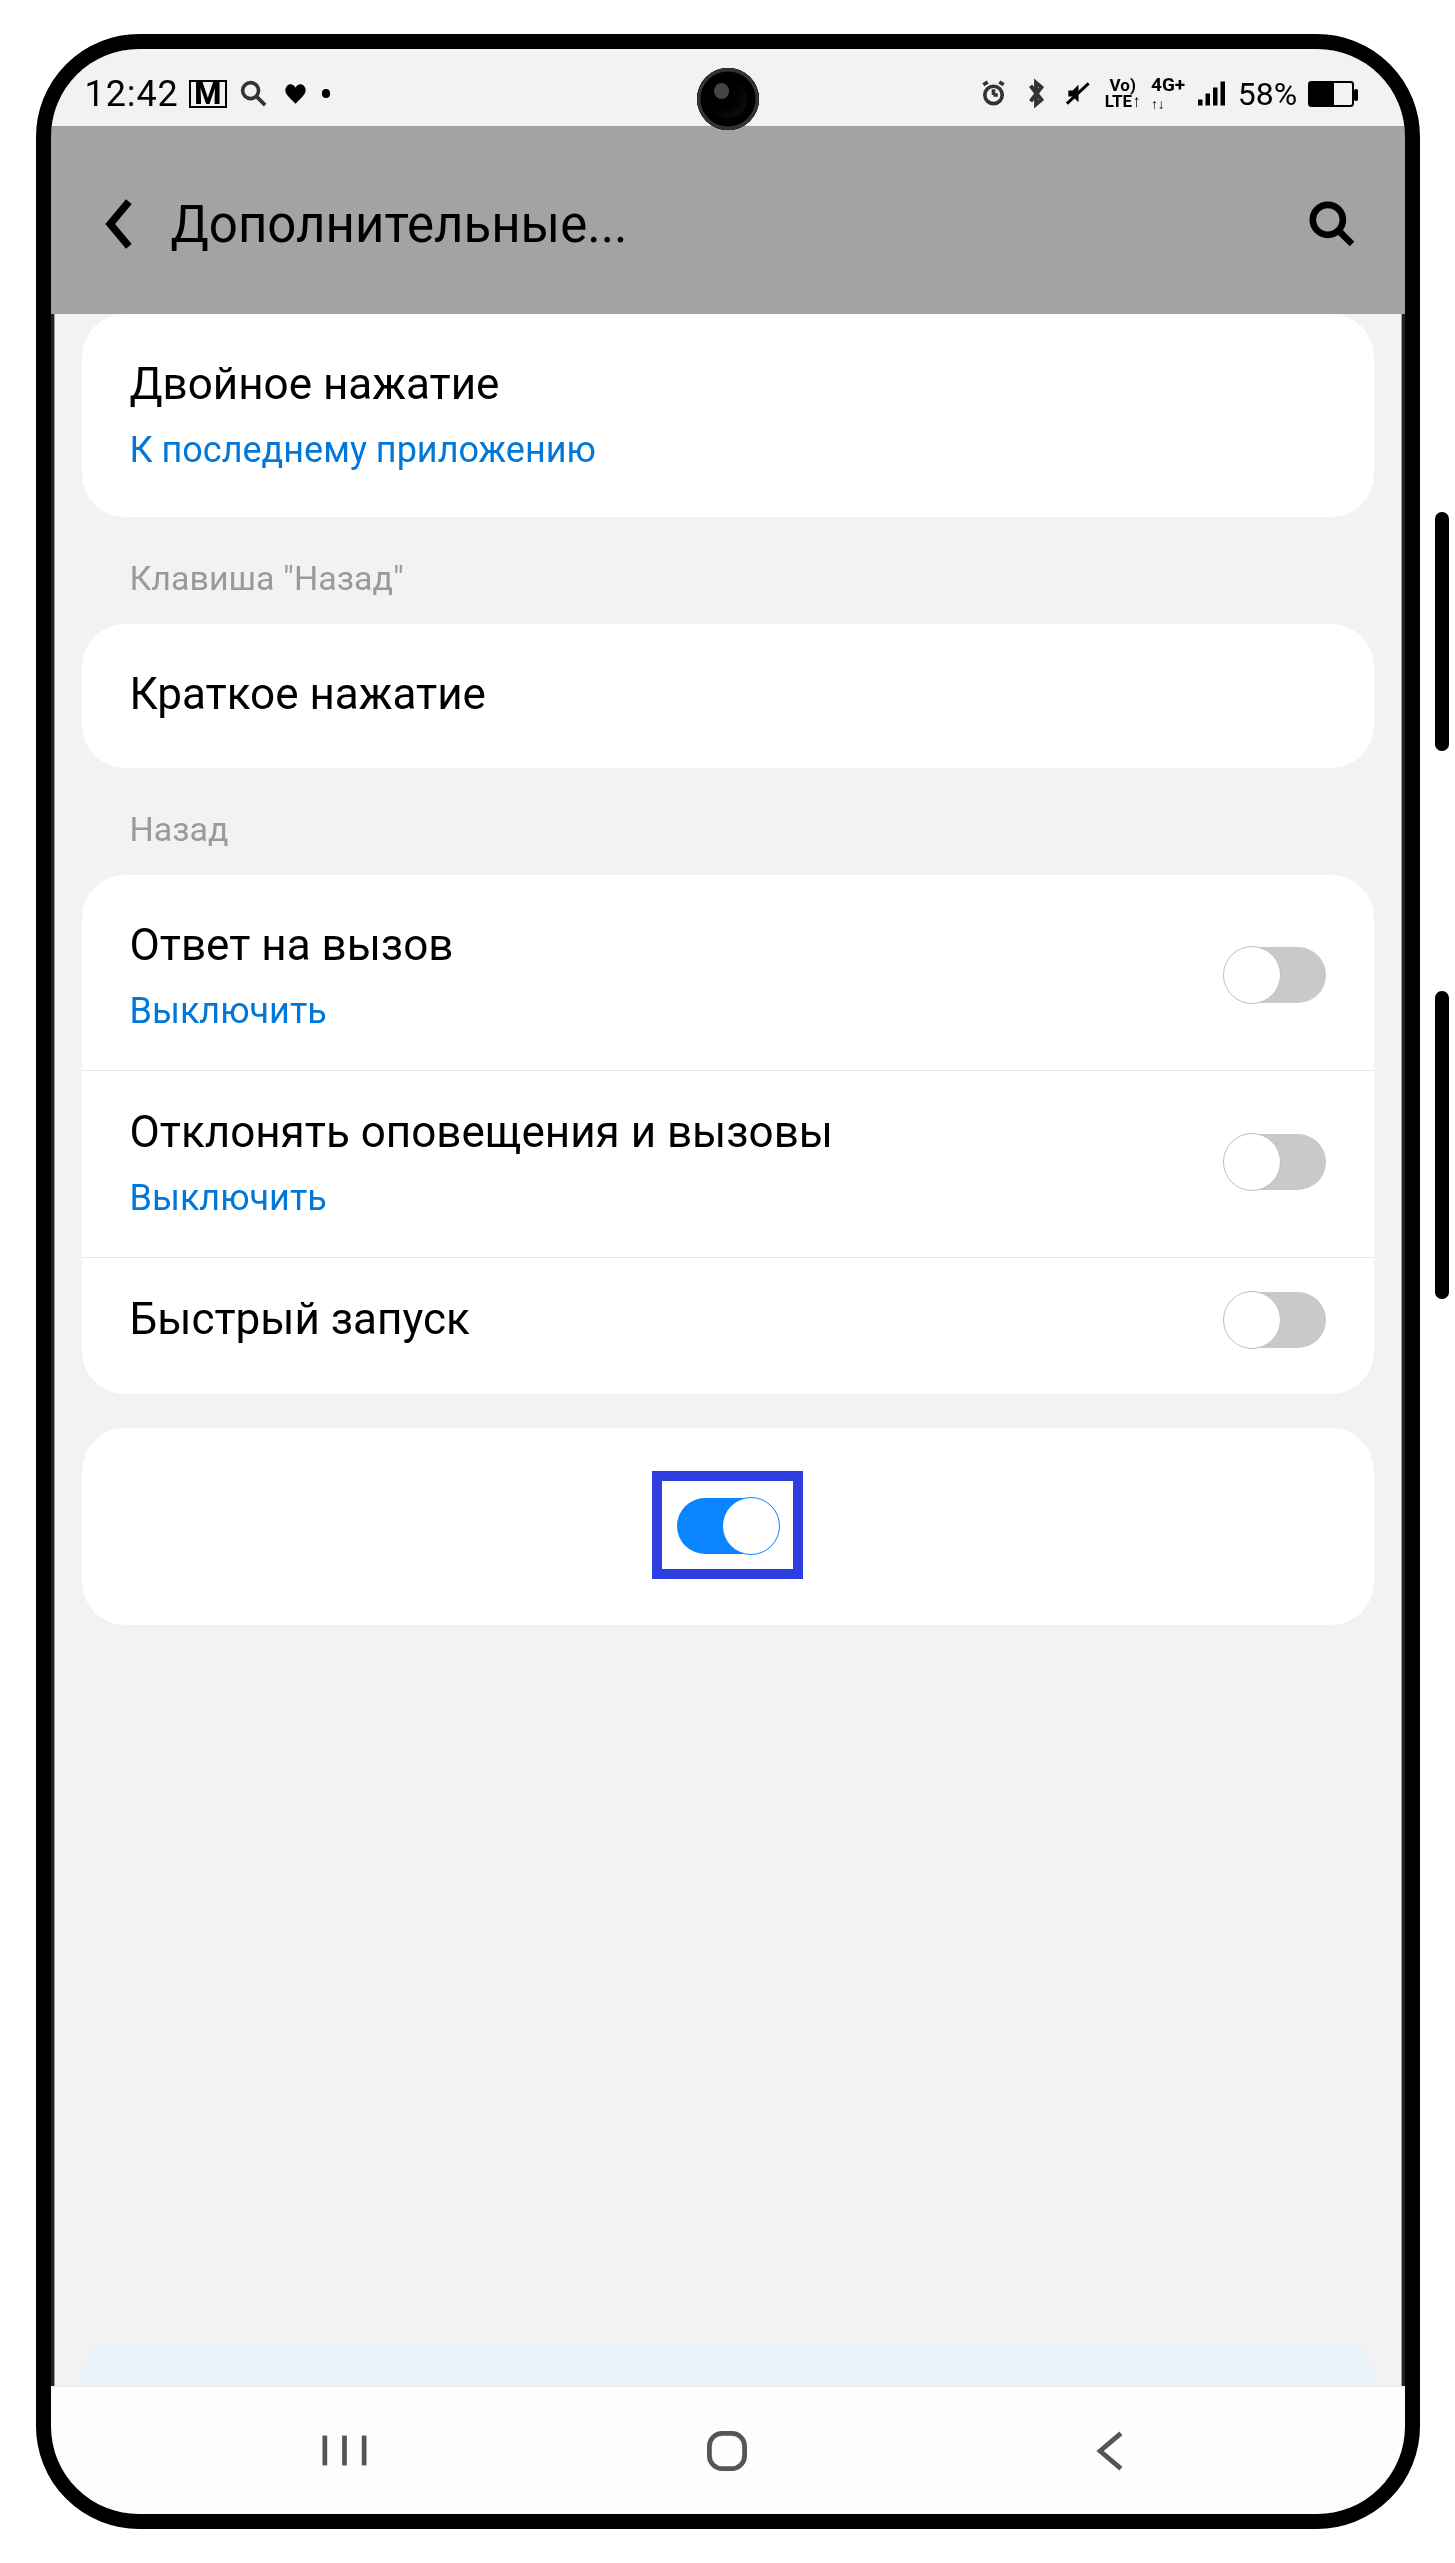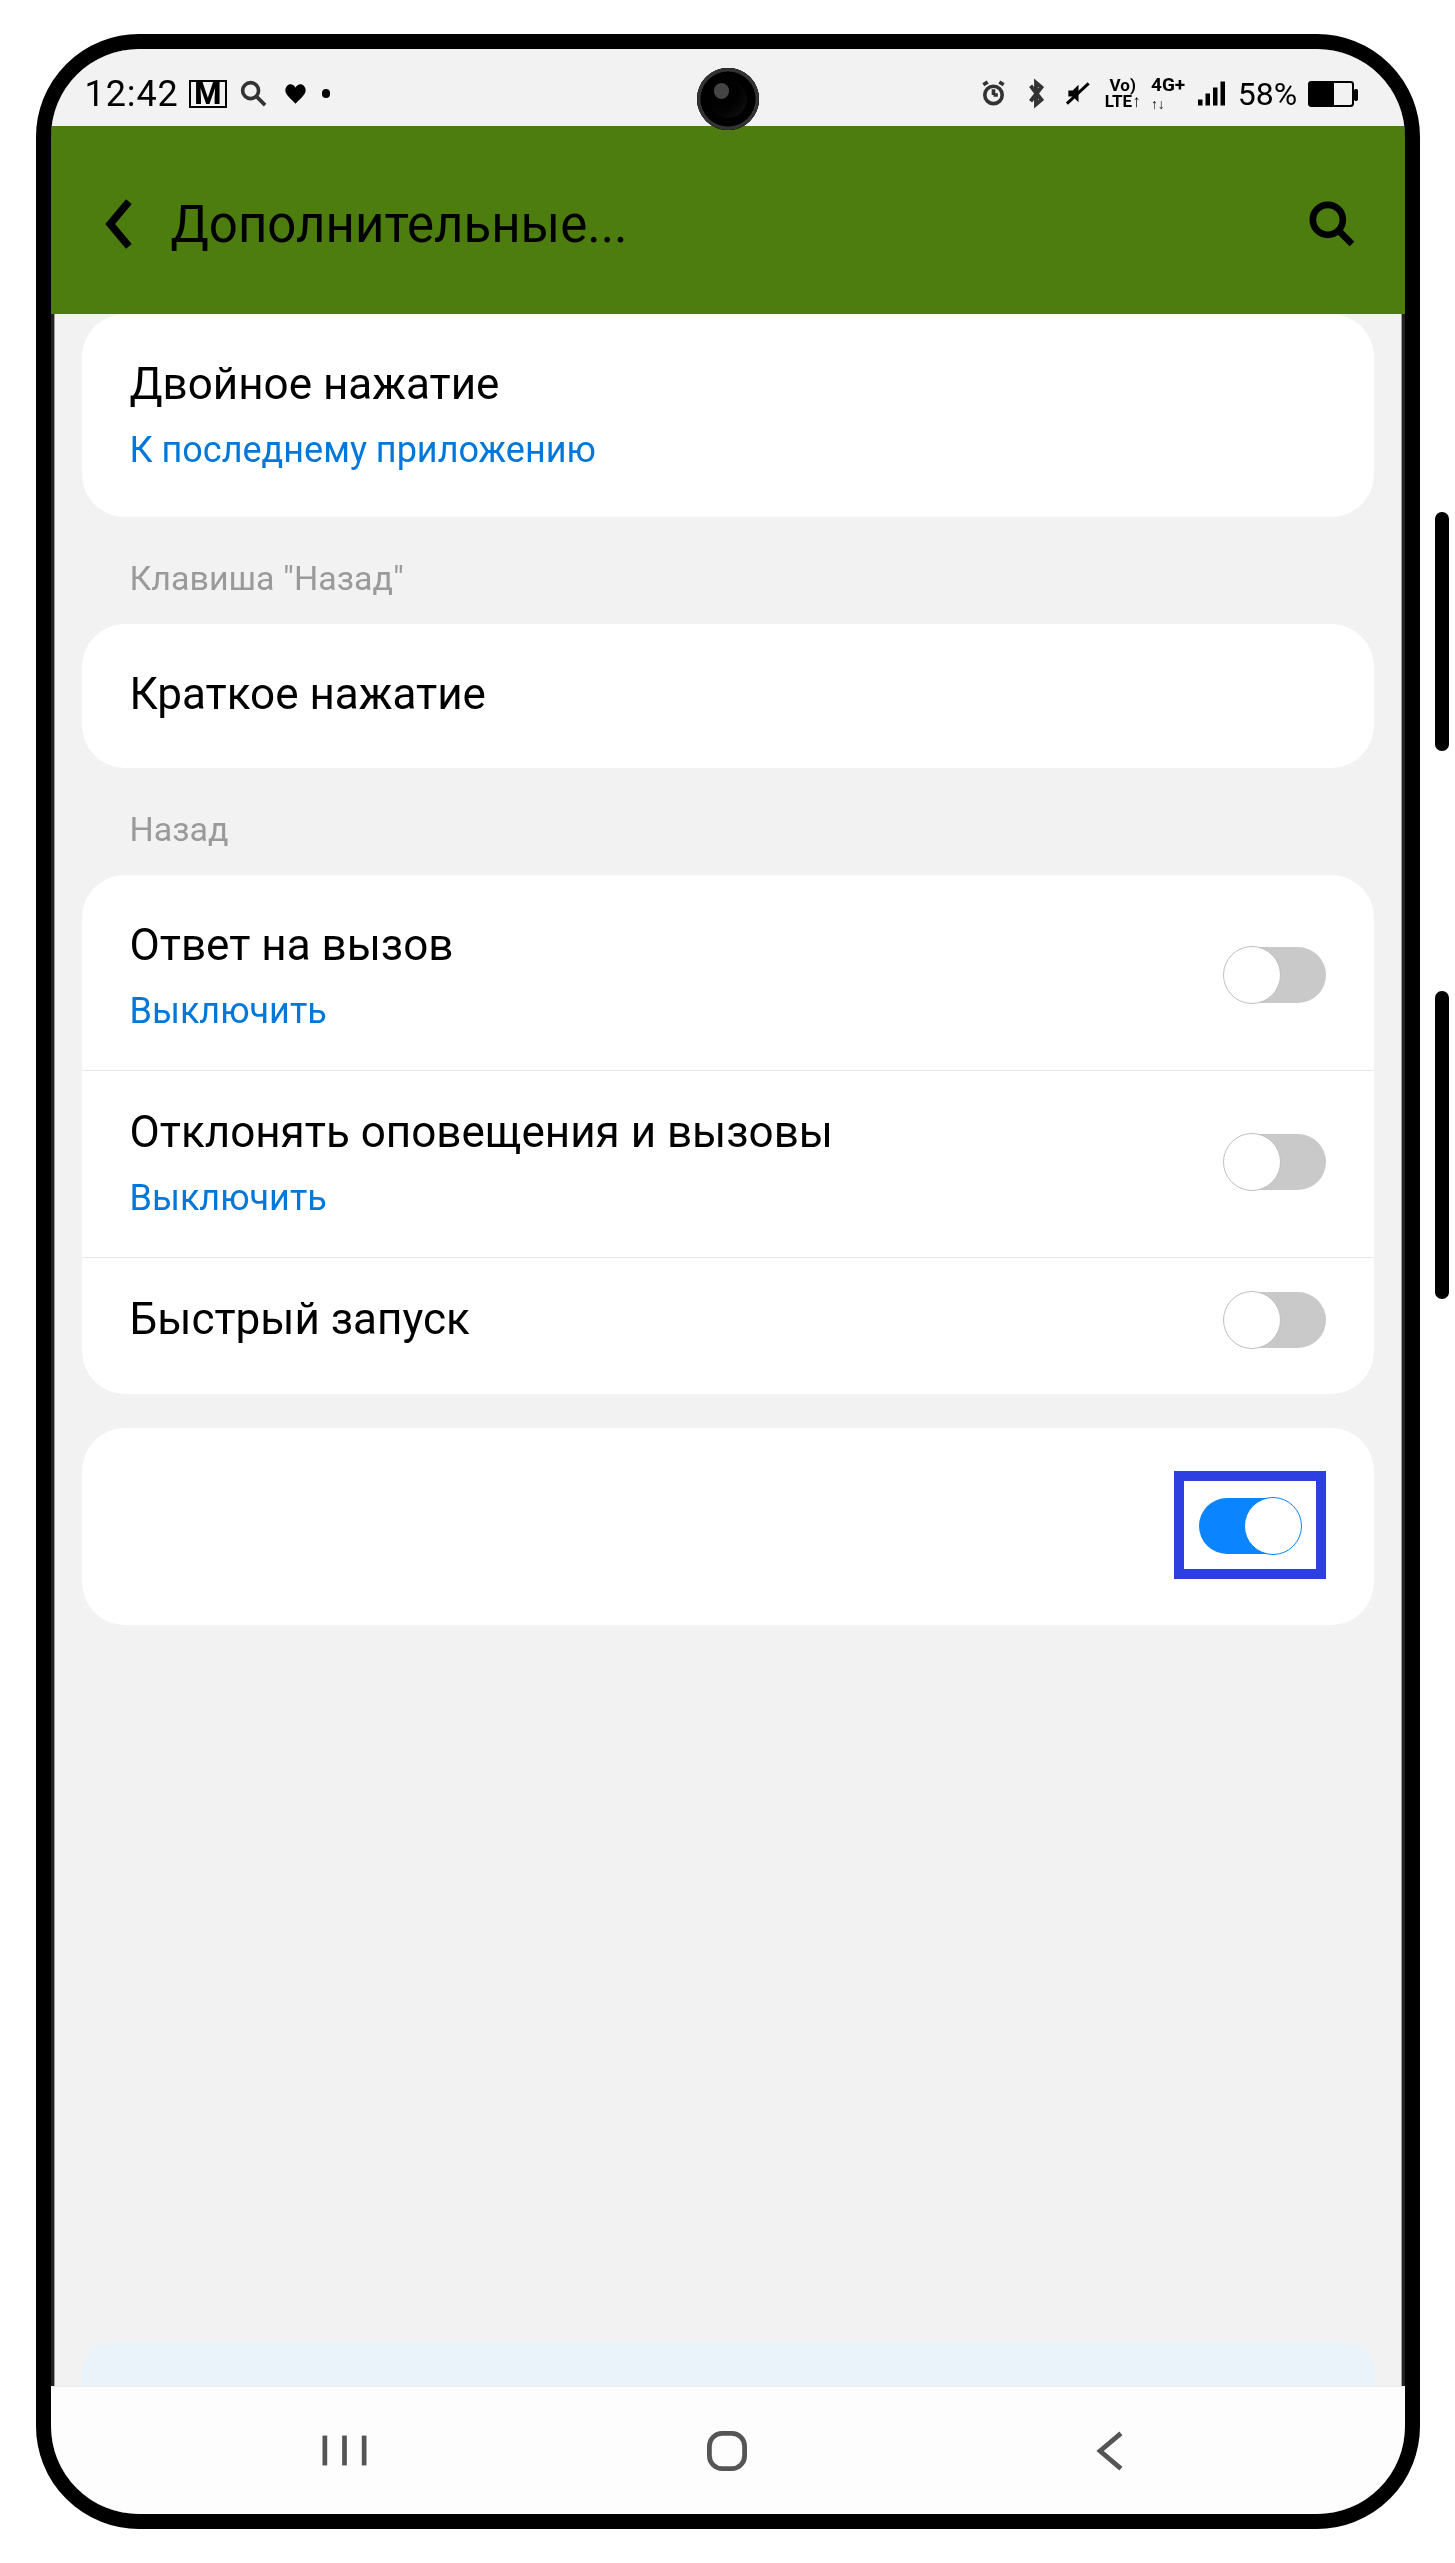--- a/index.html
+++ b/index.html
@@ -83,21 +83,21 @@
   .dot { width:8.5px;height:8.5px;border-radius:50%;background:#000;}
   .m-icon { font-weight:800; font-size:31px; border:2.6px solid #000; padding:0 3.4px; line-height:24px;}
   .battery {
     display:inline-flex; align-items:center;
     width:46px;height:26px;border:2.6px solid #000;border-radius:3.4px;position:relative;
   }
   .battery::after{content:"";position:absolute;right:-6.8px;top:6px;width:4.3px;height:12px;background:#000;border-radius:1.7px;}
   .battery .fill{height:100%;width:58%;background:#000;}
   
   .app-header {
-    background: #4d7c0f;
+    background: #a3a3a3;
     padding: 68px 43px 60px 43px;
     display:flex;
     align-items:center;
     gap:26px;
   }
   .back-chevron {
     width:51px;height:51px;display:flex;align-items:center;justify-content:center;
     font-size:51px;color:#000;
   }
   .header-title {
@@ -118,21 +118,21 @@
   }
   .card {
     background:#fff;
     border-radius: 43px;
     padding: 8.5px 0;
   }
   .row {
     padding: 34px 48px 38px 48px;
     display:flex;
     align-items:center;
-    justify-content:flex-end;
+    justify-content:center;
     gap:26px;
     position:relative;
   }
   .row + .row { border-top:0.9px solid #e6e6e6;gap:32px; }
   .row-text { flex:1; }
   .row-title {
     font-size: 44px;
     color:#000;
     line-height:1.25;
   }

